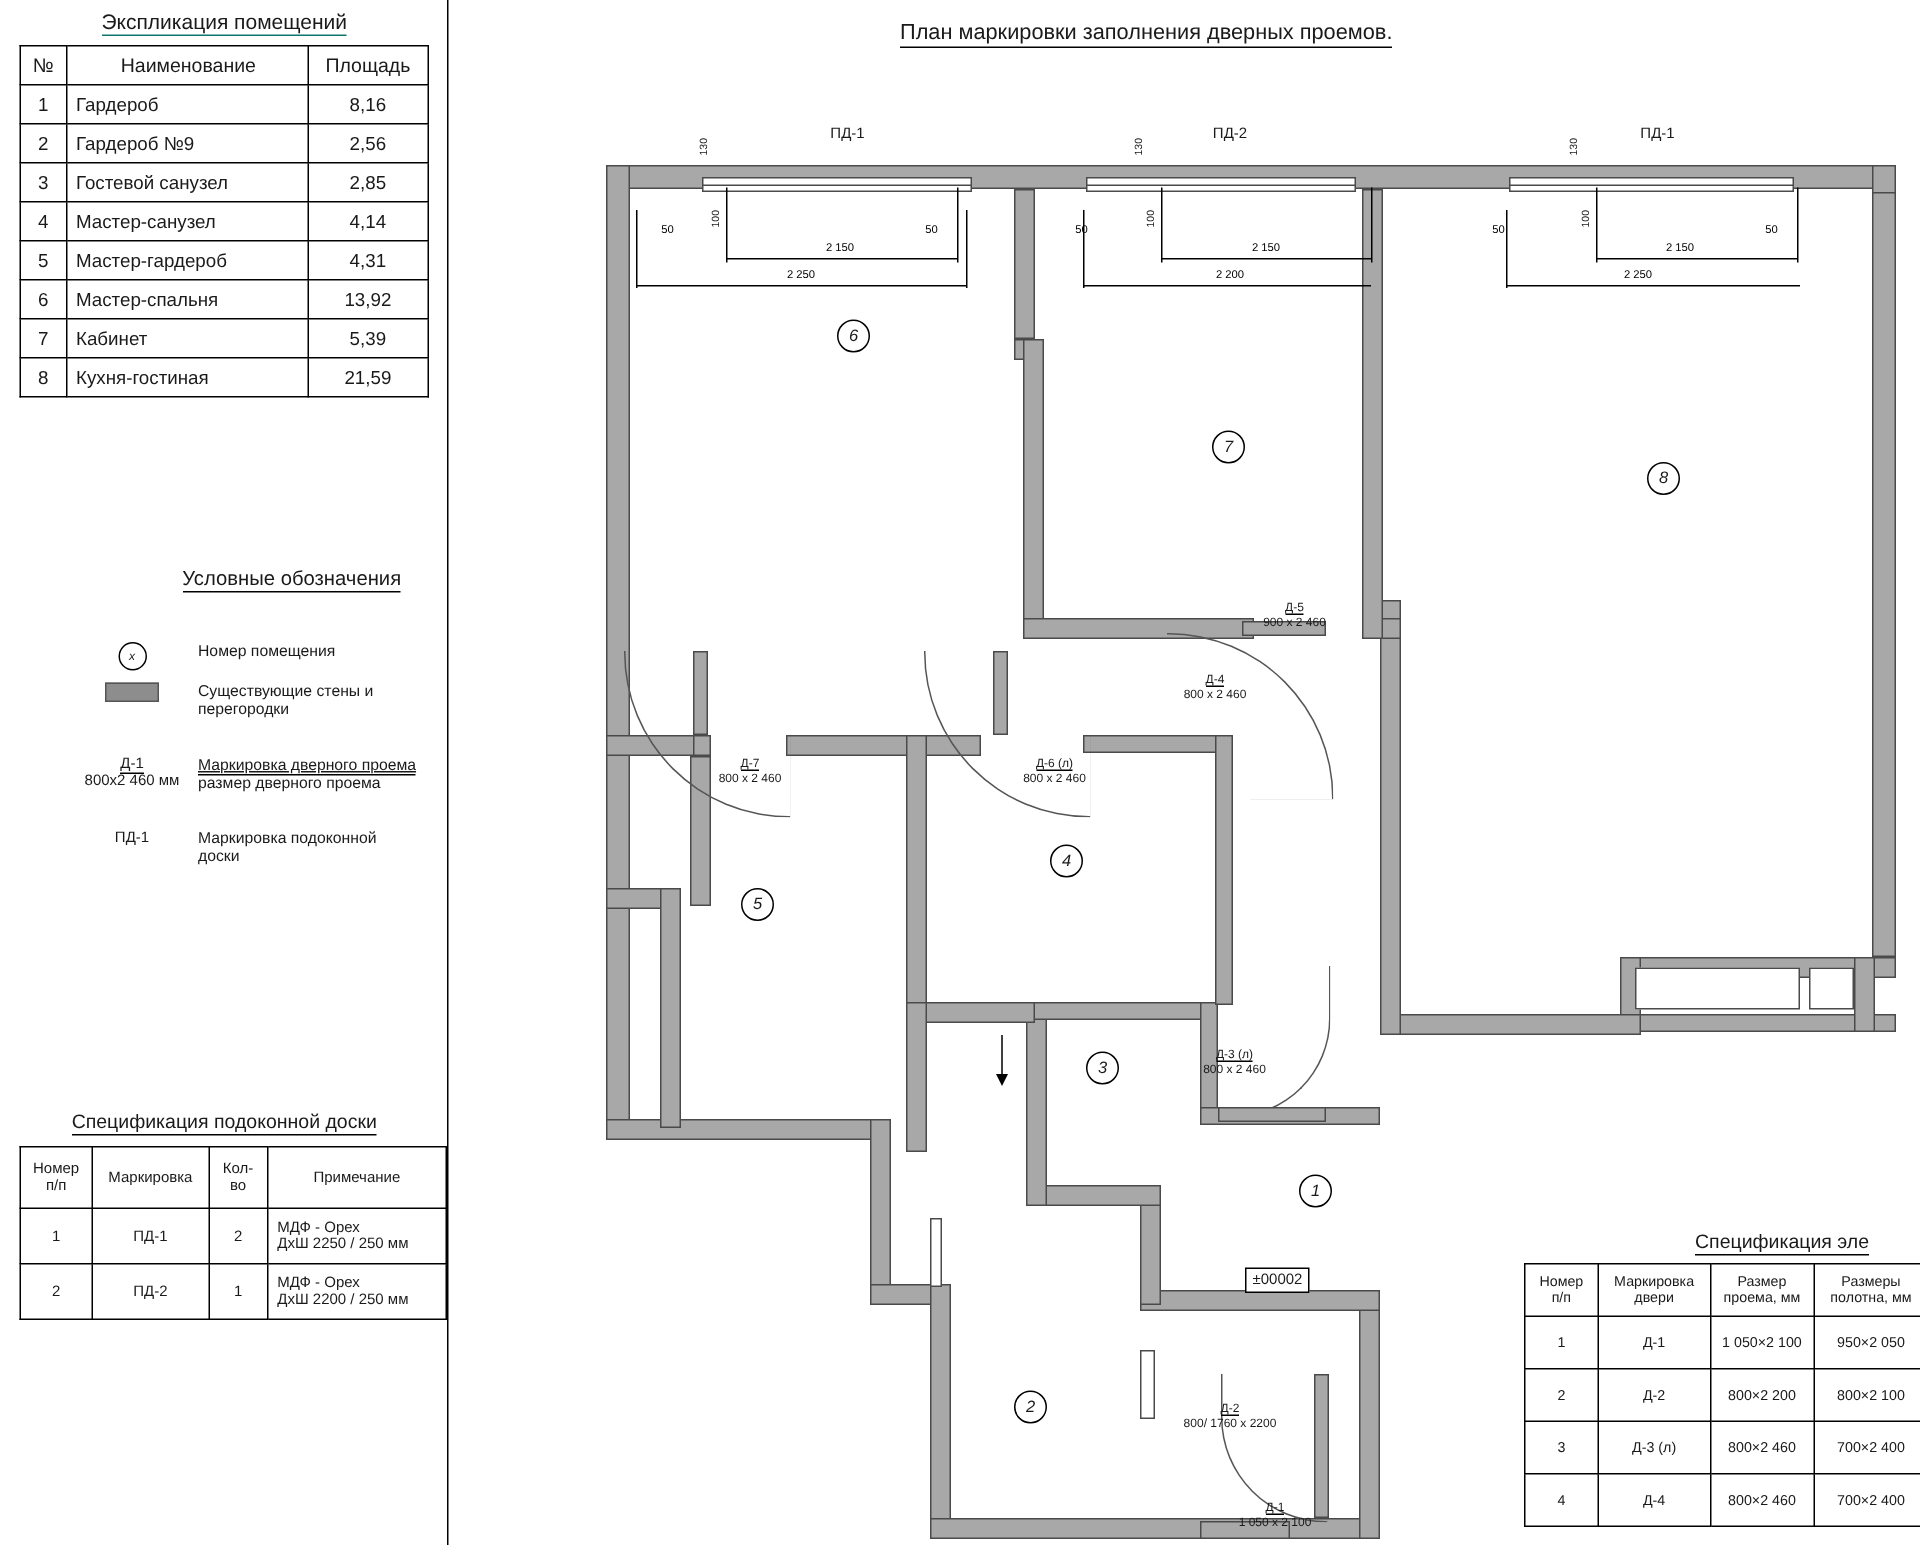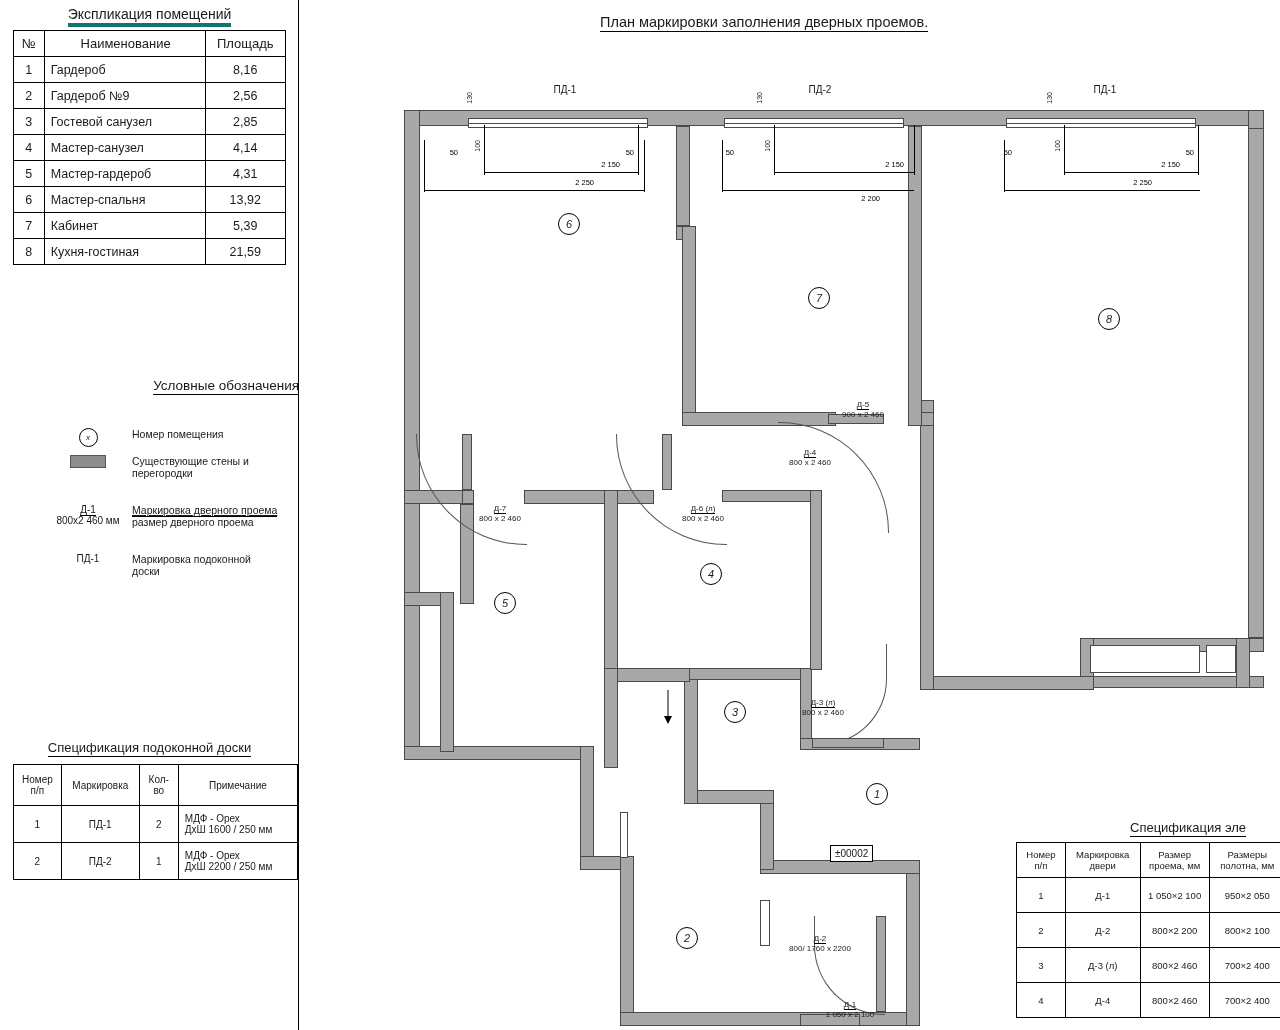--- a/index.html
+++ b/index.html
@@ -14,32 +14,32 @@
   .abs{position:absolute;}
 
   
   #left-panel{left:0;top:0;width:299px;height:1030px;border-right:1px solid #000;box-sizing:border-box;}
 
   .tbl{border-collapse:collapse;font-size:12.5px;}
   .tbl td,.tbl th{border:1px solid #000;padding:2px 4px;font-weight:normal;}
 
   
   #explication-title{left:0;top:6px;width:299px;text-align:center;font-size:14px;}
-  #explication-title span{border-bottom:4px solid #0f766e;padding-bottom:1px;}
+  #explication-title span{border-bottom:1px solid #0f766e;padding-bottom:1px;}
   #explication-table{left:13px;top:30px;width:273px;}
   #explication-table table{width:273px;}
   #explication-table td{height:21px;}
   .c-num{width:24px;text-align:center;}
   .c-name{width:168px;padding-left:6px !important;}
   .c-area{width:76px;text-align:center;}
   .hdr td{text-align:center;font-size:13px;}
   .total td{text-align:center;}
 
   
-  #legend-title{left:0;top:378px;width:299px;text-align:right;font-size:13.5px;}
+  #legend-title{left:0;top:378px;width:299px;text-align:center;font-size:13.5px;padding-left:45px;}
   #legend-title span{border-bottom:1px solid #000;padding-bottom:1px;}
   .legend-row{position:absolute;left:14px;width:285px;}
   .legend-sym{position:absolute;left:34px;width:80px;text-align:center;font-size:10px;}
   .legend-txt{position:absolute;left:118px;width:175px;font-size:10.5px;line-height:12px;}
   .circle-sym{width:17px;height:17px;border:1px solid #000;border-radius:50%;display:inline-block;
     line-height:17px;text-align:center;font-size:8px;font-style:italic;}
   .wall-sym{display:inline-block;width:34px;height:11px;background:#8d8d8d;border:1px solid #555;}
   .mark-sym{font-size:10px;line-height:11px;text-align:center;}
   .mark-sym u{text-decoration:none;border-bottom:1px solid #000;}
 
@@ -57,21 +57,21 @@
   #plan-title{left:600px;top:14px;font-size:14.5px;}
   #plan-title span{border-bottom:1px solid #000;padding-bottom:1px;}
 
   .wall{position:absolute;background:#a8a8a8;border:1px solid #4a4a4a;box-sizing:border-box;}
   .win{position:absolute;background:#ffffff;border:1px solid #4a4a4a;box-sizing:border-box;}
   .winline{position:absolute;background:#4a4a4a;}
 
   .rnum{position:absolute;width:20px;height:20px;border:1px solid #000;border-radius:50%;
         background:#fff;text-align:center;line-height:20px;font-size:11px;font-style:italic;}
 
-  .dimtxt{position:absolute;font-size:7.5px;text-align:right;color:#000;}
+  .dimtxt{position:absolute;font-size:7.5px;text-align:center;color:#000;}
   .dimline{position:absolute;background:#000;height:1px;}
   .dimvert{position:absolute;background:#000;width:1px;}
   .vtxt{position:absolute;font-size:7px;writing-mode:vertical-rl;transform:rotate(180deg);}
 
   .dlabel{position:absolute;font-size:8px;text-align:center;line-height:10px;}
   .dlabel u{text-decoration:none;border-bottom:1px solid #000;}
 
   .swing{position:absolute;border:1px solid #555;border-radius:50%;}
 
   .pd{position:absolute;font-size:10px;text-align:center;}
@@ -194,21 +194,21 @@
       <td class="s2">Маркировка</td>
       <td class="s3">Кол-<br>во</td>
       <td class="s4">Примечание</td>
     </tr>
     <tr>
       <td>1</td>
       <td>ПД-1</td>
       <td>2</td>
       <td class="note">
         <span>МДФ - Орех</span><br>
-        <span>ДхШ 1600 / 250 мм</span>
+        <span>ДхШ 2250 / 250 мм</span>
       </td>
     </tr>
     <tr>
       <td>2</td>
       <td>ПД-2</td>
       <td>1</td>
       <td class="note">
         <span>МДФ - Орех</span><br>
         <span>ДхШ 2200 / 250 мм</span>
       </td>
@@ -291,21 +291,21 @@
 <div class="dimvert" style="left:638px;top:125px;height:50px;"></div>
 <div class="dimvert" style="left:424px;top:140px;height:52px;"></div>
 <div class="dimvert" style="left:644px;top:140px;height:52px;"></div>
 
 <div class="vtxt" style="left:756px;top:92px;">130</div>
 <div class="vtxt" style="left:764px;top:140px;">100</div>
 <div class="dimtxt" style="left:708px;top:148px;width:26px;">50</div>
 <div class="dimline" style="left:774px;top:172px;width:140px;"></div>
 <div class="dimtxt" style="left:784px;top:160px;width:120px;">2 150</div>
 <div class="dimline" style="left:722px;top:190px;width:192px;"></div>
-<div class="dimtxt" style="left:760px;top:178px;width:120px;margin-top:16px;">2 200</div>
+<div class="dimtxt" style="left:760px;top:178px;width:120px;">2 200</div>
 <div class="dimvert" style="left:774px;top:125px;height:50px;"></div>
 <div class="dimvert" style="left:914px;top:125px;height:50px;"></div>
 <div class="dimvert" style="left:722px;top:140px;height:52px;"></div>
 
 <div class="vtxt" style="left:1046px;top:92px;">130</div>
 <div class="vtxt" style="left:1054px;top:140px;">100</div>
 <div class="dimtxt" style="left:986px;top:148px;width:26px;">50</div>
 <div class="dimtxt" style="left:1168px;top:148px;width:26px;">50</div>
 <div class="dimline" style="left:1064px;top:172px;width:134px;"></div>
 <div class="dimtxt" style="left:1060px;top:160px;width:120px;">2 150</div>

